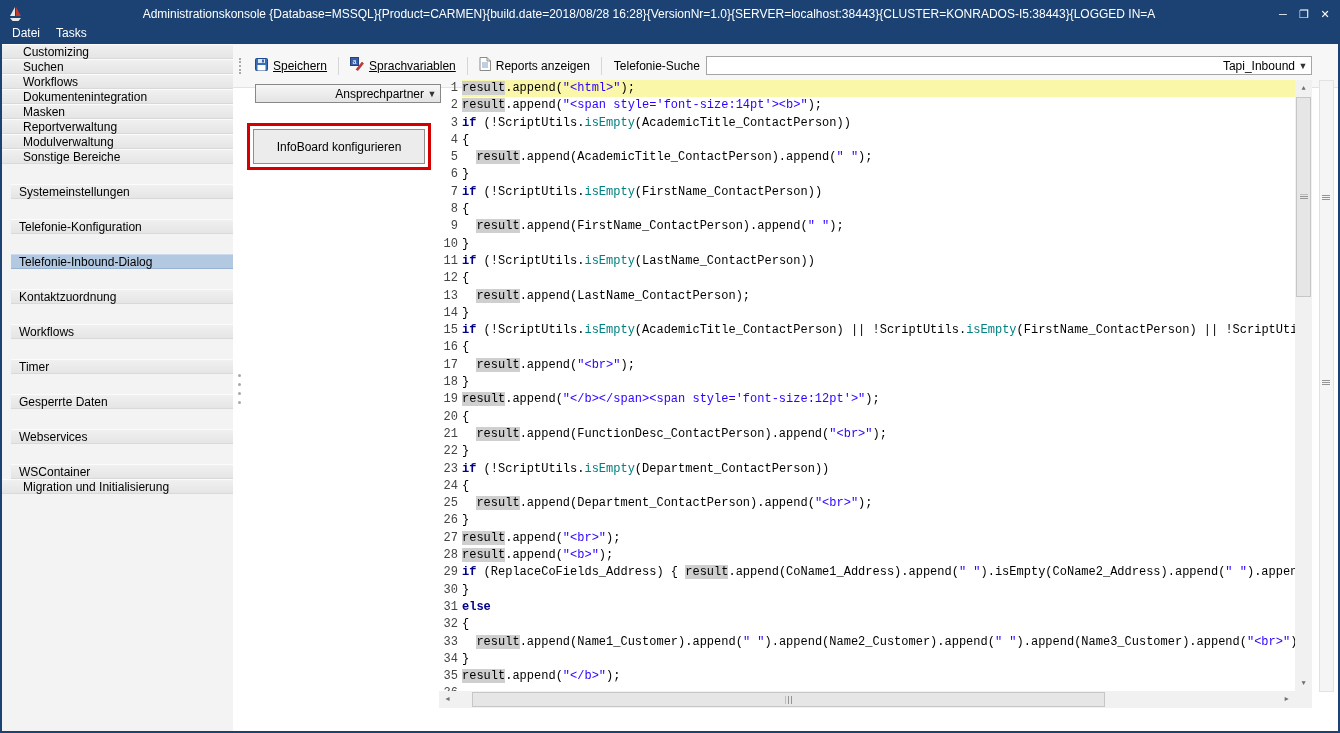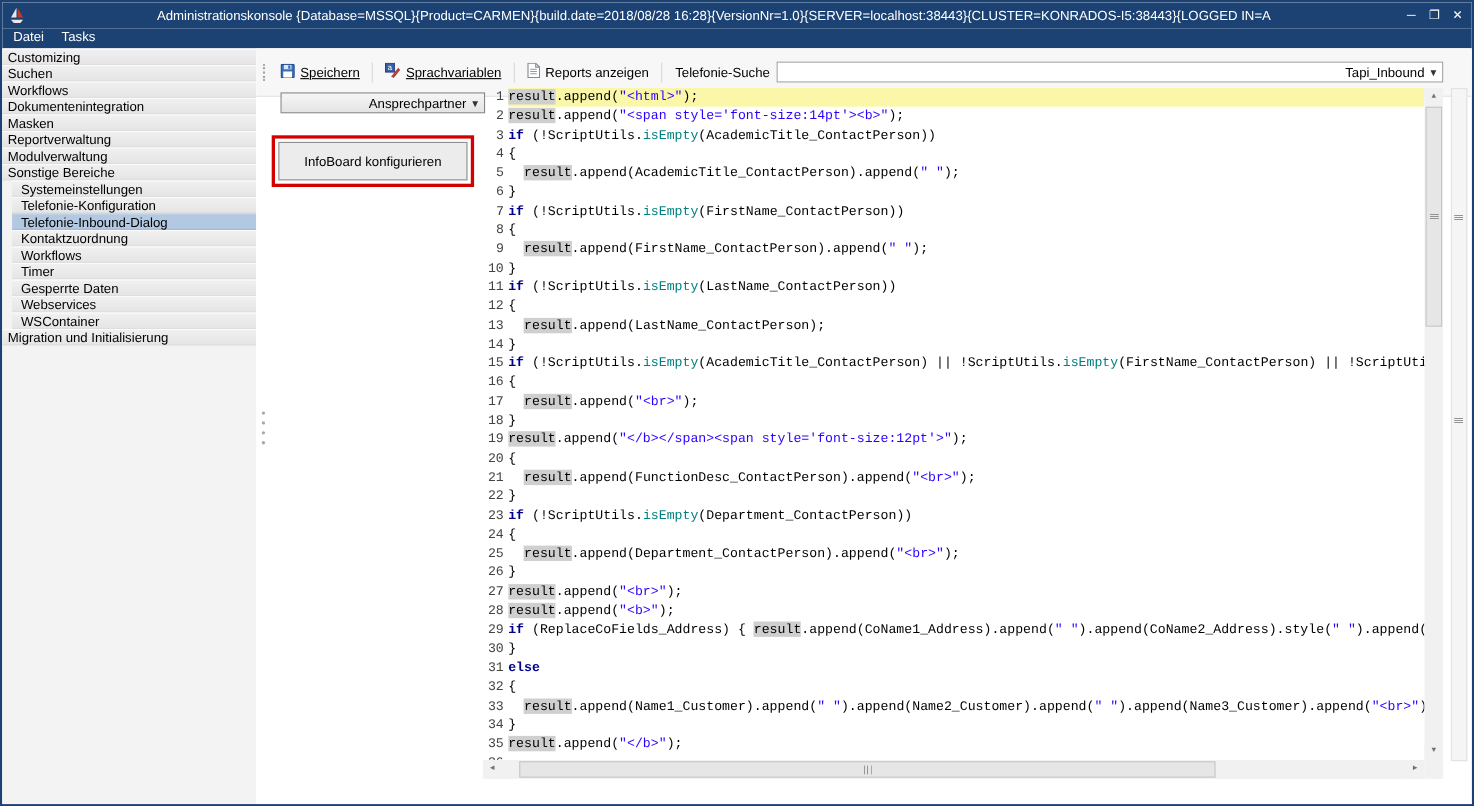--- a/index.html
+++ b/index.html
@@ -26,26 +26,26 @@
     background:var(--titlebar-bg,#1b4273); color:#fff;
     display:flex; align-items:flex-start; gap:16px; padding-left:10px; font-size:12px;
   }
   .menu-item { cursor:pointer; }
   
   .sidebar {
     position:absolute; top:42px; left:0; width:231px; bottom:0;
     background:#f3f3f3; overflow:hidden; font-size:12px;
   }
   .side-item {
-    height:15px; line-height:15px; padding-left:5px;
+    height:15px; line-height:15px; padding-left:21px;
     background:linear-gradient(#f0f0f0,#e5e5e5);
     border-top:1px solid #fbfbfb; border-bottom:1px solid #d9d9d9;
     white-space:nowrap; cursor:pointer; color:#000;
   }
-  .side-item.lvl1 { margin-left:9px; padding-left:8px; }
+  .side-item.lvl1 { margin-left:9px; padding-left:8px;margin-top:20px; }
   .side-item.selected {
     background:var(--selected-item-bg,#b3c9e2);
     border-top-color:#cbdaec; border-bottom-color:#97b3d1;
   }
   
   .main { position:absolute; top:42px; left:231px; right:0; bottom:0; background:#fff; }
   
   .toolbar {
     position:absolute; top:0; left:0; right:0; height:44px;
     background:#f7f7f7; border-bottom:1px solid #e3e3e3;
@@ -310,21 +310,21 @@
             <div class="code-line"><span class="tk-r">result</span><span class="tk-p">.append(</span><span class="tk-s">"&lt;/b&gt;&lt;/span&gt;&lt;span style='font-size:12pt'&gt;"</span><span class="tk-p">);</span></div>
             <div class="code-line"><span class="tk-p">{</span></div>
             <div class="code-line"><span class="tk-p">  </span><span class="tk-r">result</span><span class="tk-p">.append(FunctionDesc_ContactPerson).append(</span><span class="tk-s">"&lt;br&gt;"</span><span class="tk-p">);</span></div>
             <div class="code-line"><span class="tk-p">}</span></div>
             <div class="code-line"><span class="tk-k">if</span><span class="tk-p"> (!ScriptUtils.</span><span class="tk-i">isEmpty</span><span class="tk-p">(Department_ContactPerson))</span></div>
             <div class="code-line"><span class="tk-p">{</span></div>
             <div class="code-line"><span class="tk-p">  </span><span class="tk-r">result</span><span class="tk-p">.append(Department_ContactPerson).append(</span><span class="tk-s">"&lt;br&gt;"</span><span class="tk-p">);</span></div>
             <div class="code-line"><span class="tk-p">}</span></div>
             <div class="code-line"><span class="tk-r">result</span><span class="tk-p">.append(</span><span class="tk-s">"&lt;br&gt;"</span><span class="tk-p">);</span></div>
             <div class="code-line"><span class="tk-r">result</span><span class="tk-p">.append(</span><span class="tk-s">"&lt;b&gt;"</span><span class="tk-p">);</span></div>
-            <div class="code-line"><span class="tk-k">if</span><span class="tk-p"> (ReplaceCoFields_Address) { </span><span class="tk-r">result</span><span class="tk-p">.append(CoName1_Address).append(</span><span class="tk-s">" "</span><span class="tk-p">).append(CoName2_Address).style(</span><span class="tk-s">" "</span><span class="tk-p">).append(Co</span></div>
+            <div class="code-line"><span class="tk-k">if</span><span class="tk-p"> (ReplaceCoFields_Address) { </span><span class="tk-r">result</span><span class="tk-p">.append(CoName1_Address).append(</span><span class="tk-s">" "</span><span class="tk-p">).isEmpty(CoName2_Address).append(</span><span class="tk-s">" "</span><span class="tk-p">).append(Co</span></div>
             <div class="code-line"><span class="tk-p">}</span></div>
             <div class="code-line"><span class="tk-k">else</span></div>
             <div class="code-line"><span class="tk-p">{</span></div>
             <div class="code-line"><span class="tk-p">  </span><span class="tk-r">result</span><span class="tk-p">.append(Name1_Customer).append(</span><span class="tk-s">" "</span><span class="tk-p">).append(Name2_Customer).append(</span><span class="tk-s">" "</span><span class="tk-p">).append(Name3_Customer).append(</span><span class="tk-s">"&lt;br&gt;"</span><span class="tk-p">);</span></div>
             <div class="code-line"><span class="tk-p">}</span></div>
             <div class="code-line"><span class="tk-r">result</span><span class="tk-p">.append(</span><span class="tk-s">"&lt;/b&gt;"</span><span class="tk-p">);</span></div>
           </div>
         <div class="vscroll">
           <span class="sb-arrow up">▲</span>
           <span class="vthumb">

